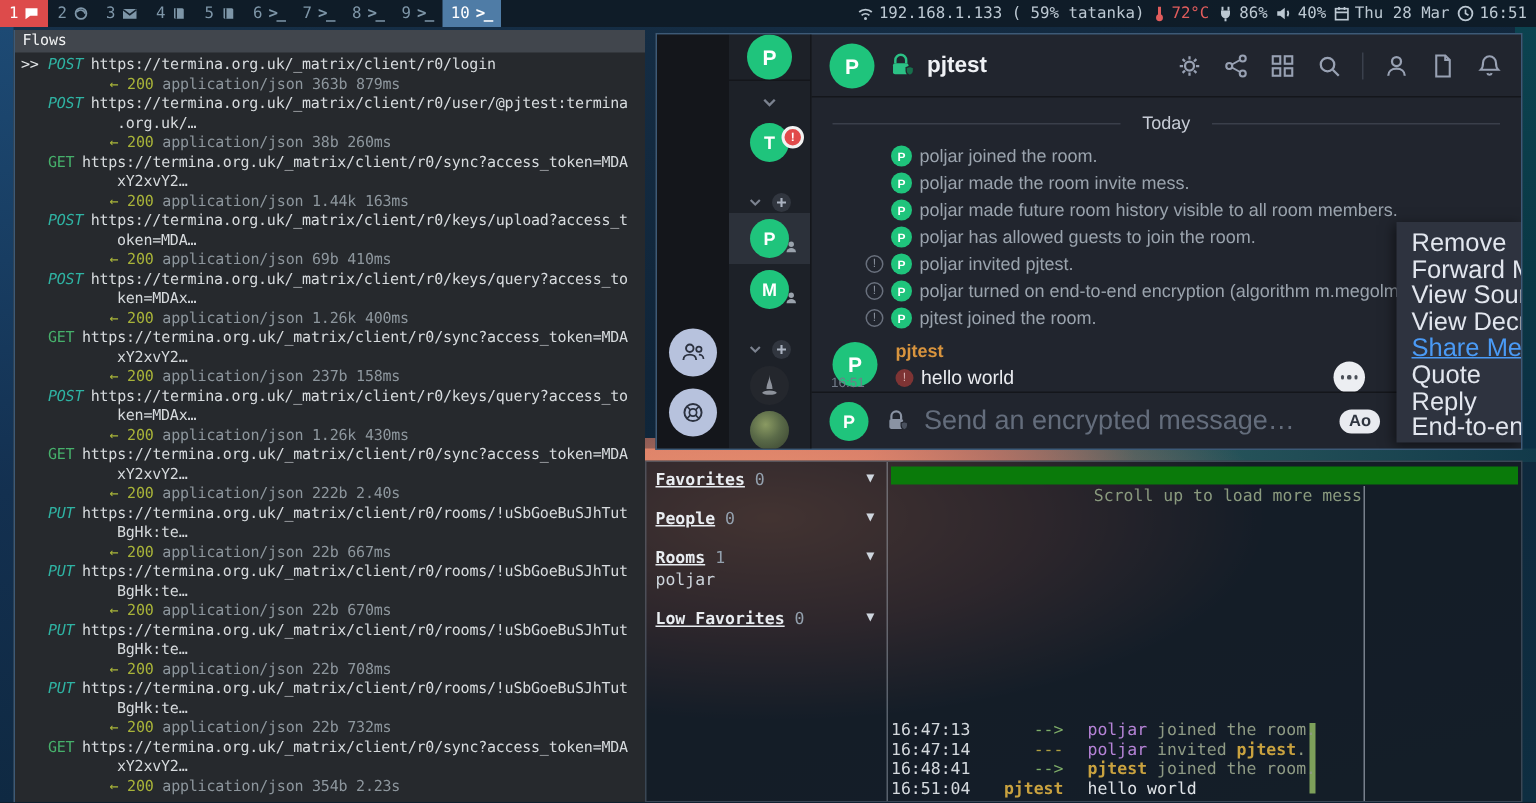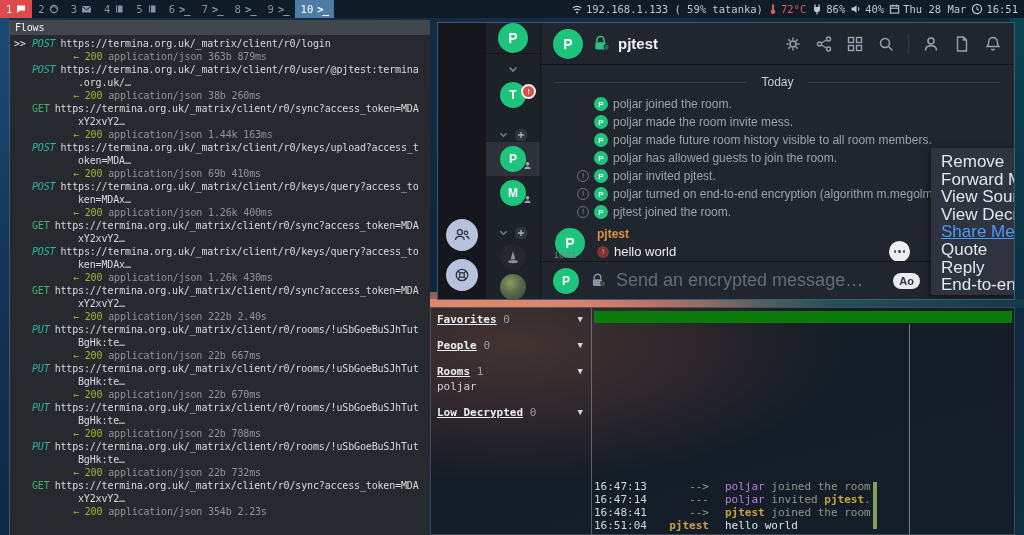--- a/index.html
+++ b/index.html
@@ -279,20 +279,21 @@
       <div class="fline"><span class="fmark"></span><span class="fmethod m-post">POST</span><span>https://termina.org.uk/_matrix/client/r0/keys/upload?access_t</span></div>
       <div class="fline fcont"><span>oken=MDA…</span></div>
       <div class="fline fresp"><span class="fstatus">← 200</span><span class="fmeta"> </span><span class="fmeta">application/json 69b 410ms</span></div>
 
       <div class="fline"><span class="fmark"></span><span class="fmethod m-post">POST</span><span>https://termina.org.uk/_matrix/client/r0/keys/query?access_to</span></div>
       <div class="fline fcont"><span>ken=MDAx…</span></div>
       <div class="fline fresp"><span class="fstatus">← 200</span><span class="fmeta"> </span><span class="fmeta">application/json 1.26k 400ms</span></div>
 
       <div class="fline"><span class="fmark"></span><span class="fmethod m-get">GET</span><span>https://termina.org.uk/_matrix/client/r0/sync?access_token=MDA</span></div>
       <div class="fline fcont"><span>xY2xvY2…</span></div>
+      <div class="fline fresp"><span class="fstatus">← 200</span><span class="fmeta"> </span><span class="fmeta">application/json 237b 158ms</span></div>
 
       <div class="fline"><span class="fmark"></span><span class="fmethod m-post">POST</span><span>https://termina.org.uk/_matrix/client/r0/keys/query?access_to</span></div>
       <div class="fline fcont"><span>ken=MDAx…</span></div>
       <div class="fline fresp"><span class="fstatus">← 200</span><span class="fmeta"> </span><span class="fmeta">application/json 1.26k 430ms</span></div>
 
       <div class="fline"><span class="fmark"></span><span class="fmethod m-get">GET</span><span>https://termina.org.uk/_matrix/client/r0/sync?access_token=MDA</span></div>
       <div class="fline fcont"><span>xY2xvY2…</span></div>
       <div class="fline fresp"><span class="fstatus">← 200</span><span class="fmeta"> </span><span class="fmeta">application/json 222b 2.40s</span></div>
 
       <div class="fline"><span class="fmark"></span><span class="fmethod m-put">PUT</span><span>https://termina.org.uk/_matrix/client/r0/rooms/!uSbGoeBuSJhTut</span></div>
@@ -540,28 +541,29 @@
         <span class="rl-count"> </span><span class="rl-count">0</span>
         <span class="rl-arrow">▼</span>
       </div>
       <div class="rl-sec">
         <span class="rl-name">Rooms</span>
         <span class="rl-count"> </span><span class="rl-count">1</span>
         <span class="rl-arrow">▼</span>
         <div class="rl-item">poljar</div>
       </div>
       <div class="rl-sec">
-        <span class="rl-name">Low Decrypted</span>
+        <span class="rl-name">Low Favorites</span>
         <span class="rl-count"> </span><span class="rl-count">0</span>
         <span class="rl-arrow">▼</span>
       </div>
     </div>
     <div class="w-vline"></div>
     <div class="w-buffer">
       <div class="w-unread"></div>
+      <div class="w-notice">Scroll up to load more mess</div>
       <div class="w-vsep"></div>
       <div class="w-bar"></div>
       <div class="w-log">
         <div class="wl-line">
           <span class="wl-time">16:47:13</span>
           <span class="wl-prefix c-join">--&gt;</span>
           <span class="wl-gap"></span>
           <span class="wl-msg"><span class="c-purple">poljar</span><span class="c-dim"> joined the room.</span></span>
         </div>
         <div class="wl-line">

